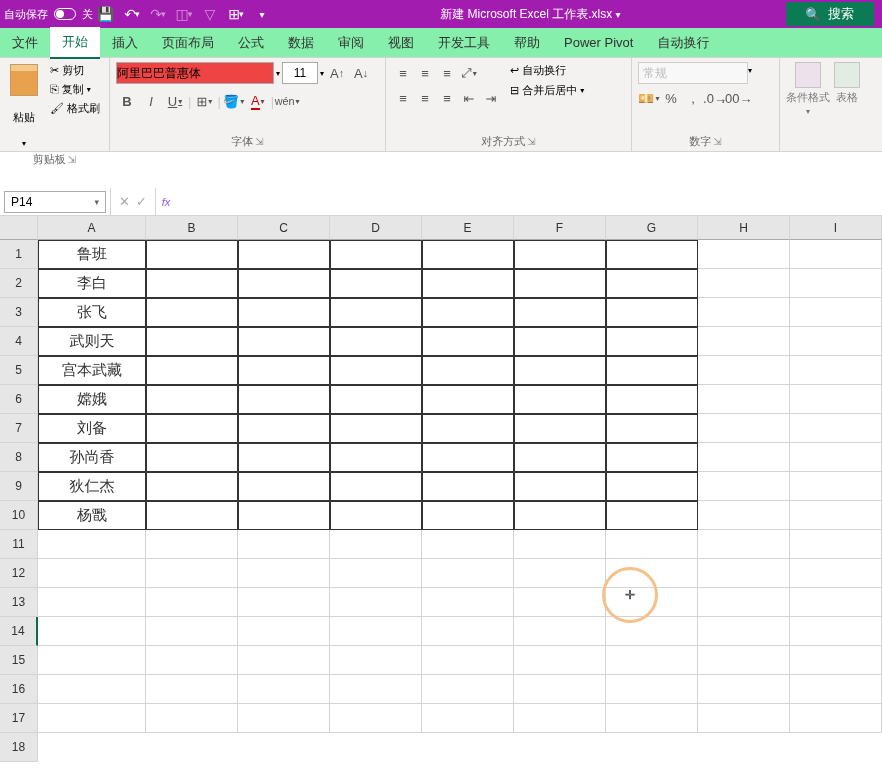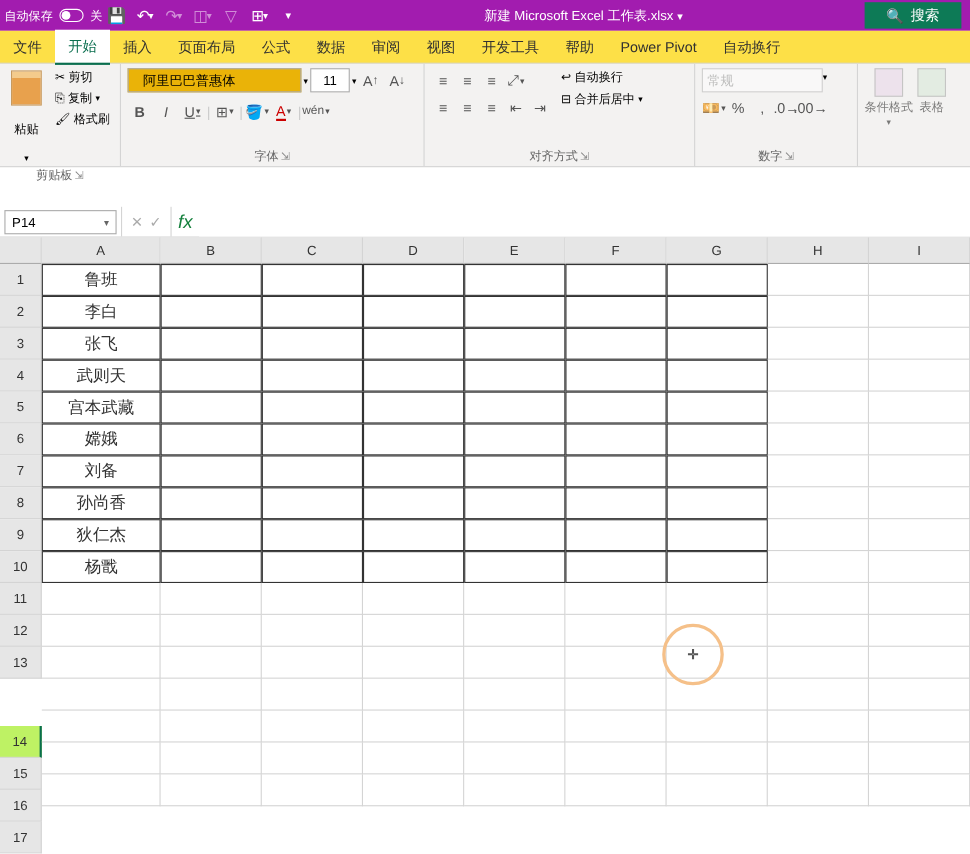--- a/index.html
+++ b/index.html
@@ -10,64 +10,64 @@
     .autosave { display: flex; align-items: center; gap: 4px; font-size: 11px; }
     .toggle { width: 22px; height: 12px; border: 1px solid #fff; border-radius: 6px; position: relative; margin: 0 2px; }
     .toggle::after { content: ''; width: 8px; height: 8px; background: #fff; border-radius: 50%; position: absolute; left: 1px; top: 1px; }
     .title-icon { width: 20px; height: 20px; display: flex; align-items: center; justify-content: center; margin: 0 3px; color: #fff; font-size: 14px; cursor: pointer; }
     .title-icon.dim { opacity: 0.5; }
     .title-dropdown { font-size: 9px; margin-left: -1px; }
     .title-text { flex: 1; text-align: center; font-size: 12px; }
     .search-box { display: flex; align-items: center; gap: 6px; background: #0d7a56; padding: 3px 20px; margin-right: 4px; }
     
     
-    .menu-tabs { background: #fde047; height: 30px; display: flex; align-items: center; border-bottom: 1px solid #d4d4d4; }
+    .menu-tabs { background: #86efac; height: 30px; display: flex; align-items: center; border-bottom: 1px solid #d4d4d4; }
     .tab { padding: 6px 12px; font-size: 13px; cursor: pointer; color: #323130; }
     .tab.active { background: #fff; color: #0a6e4e; border-bottom: 2px solid #0a6e4e; }
     
     
     .ribbon { background: #f3f2f1; height: 94px; display: flex; border-bottom: 1px solid #d4d4d4; }
     .ribbon-group { border-right: 1px solid #d4d4d4; padding: 4px 6px 2px; display: flex; flex-direction: column; justify-content: space-between; }
     .ribbon-group-label { font-size: 11px; color: #666; text-align: center; padding-top: 2px; display: flex; align-items: center; justify-content: center; gap: 2px; }
     .ribbon-content { display: flex; gap: 6px; flex: 1; }
     .paste-btn { display: flex; flex-direction: column; align-items: center; gap: 14px; padding: 2px 4px; cursor: pointer; }
     .paste-icon { width: 28px; height: 32px; background: linear-gradient(#f4cb8c 20%, #e8a14d 20%); border: 1px solid #c89a5e; }
     .clip-items { display: flex; flex-direction: column; gap: 2px; font-size: 11px; }
     .clip-item { display: flex; align-items: center; gap: 3px; padding: 1px 2px; cursor: pointer; }
     .font-row { display: flex; align-items: center; gap: 2px; margin-bottom: 3px; }
-    .font-select { width: 158px; height: 22px; border: 1px solid #ababab; background: #eab308; font-size: 12px; padding: 0 13px; }
+    .font-select { width: 158px; height: 22px; border: 1px solid #ababab; background: #ef4444; font-size: 12px; padding: 0 0; }
     .size-select { width: 36px; height: 22px; border: 1px solid #ababab; background: #fff; font-size: 12px; padding: 0 2px; text-align: center; }
     .fmt-btn { width: 22px; height: 22px; display: flex; align-items: center; justify-content: center; cursor: pointer; font-size: 13px; color: #555;}
     .fmt-btn.bold { font-weight: bold; }
     .fmt-btn.italic { font-style: italic; }
     .fmt-btn.underline { text-decoration: underline; }
     .fmt-btn .drop { font-size: 8px; margin-left: 1px; }
     .align-col { display: flex; flex-direction: column; gap: 3px; }
     .align-row { display: flex; gap: 0px; }
     .num-select { width: 110px; height: 22px; border: 1px solid #ababab; background: #fff; font-size: 12px; padding: 0 4px; color: #888; }
     .cond-btn { display: flex; flex-direction: column; align-items: center; gap: 2px; font-size: 11px; cursor: pointer; }
     .cond-icon { width: 26px; height: 26px; background: #e8d4e8; border: 1px solid #999; }
     .dim { opacity: 0.5; }
     .dialog-launcher { font-size: 10px; color: #888; }
     
     
     .formula-bar { height: 28px; display: flex; align-items: center; border-bottom: 1px solid #d4d4d4; background: #fff; margin-top: 36px; }
     .name-box { width: 102px; height: 22px; border: 1px solid #ababab; margin: 0 4px; display: flex; align-items: center; padding: 0 6px; font-size: 12px; justify-content: space-between; }
     .name-box .drop { font-size: 9px; color: #666; }
     .fx-btns { display: flex; align-items: center; gap: 6px; padding: 0 8px; border-left: 1px solid #d4d4d4; border-right: 1px solid #d4d4d4; height: 100%; }
     .fx-btn { color: #aaa; font-size: 13px; cursor: pointer; }
-    .fx-label { font-style: italic; color: #15803d; font-size: 17px; padding: 0 6px; }
+    .fx-label { font-style: italic; color: #8b5cf6; font-size: 11px; padding: 0 6px; }
     .formula-input { flex: 1; height: 100%; border: none; outline: none; padding: 0 6px; font-size: 12px; }
     
     
     .grid-area { display: flex; height: 598px; }
     .row-headers { display: flex; flex-direction: column; }
     .corner { width: 38px; height: 24px; background: #e6e6e6; border-right: 1px solid #d4d4d4; border-bottom: 1px solid #ababab; }
     .row-header { width: 38px; height: 29px; background: #e6e6e6; border-right: 1px solid #d4d4d4; border-bottom: 1px solid #d4d4d4; display: flex; align-items: center; justify-content: center; font-size: 12px; color: #333; }
-    .row-header.selected { background: #bef264; border-right: 2px solid #0a6e4e; margin-top: 43px; }
+    .row-header.selected { background: #e5e5e5; border-right: 2px solid #0a6e4e; }
     .col-headers { display: flex; }
     .col-header { width: 92px; height: 24px; background: #e6e6e6; border-right: 1px solid #d4d4d4; border-bottom: 1px solid #ababab; display: flex; align-items: center; justify-content: center; font-size: 12px; color: #333; }
     .cells { display: flex; flex-direction: column; }
     .cell-row { display: flex; height: 29px; }
     .cell { width: 92px; height: 29px; border-right: 1px solid #d4d4d4; border-bottom: 1px solid #d4d4d4; display: flex; align-items: center; justify-content: center; font-size: 15px; color: #333; }
     .cell.bordered { border: 1px solid #333; }
     .col-a { width: 108px; }
     
     
     .cursor-ring { position: absolute; width: 56px; height: 56px; border: 3px solid #f5c089; border-radius: 50%; left: 602px; top: 567px; pointer-events: none; display: flex; align-items: center; justify-content: center; }

